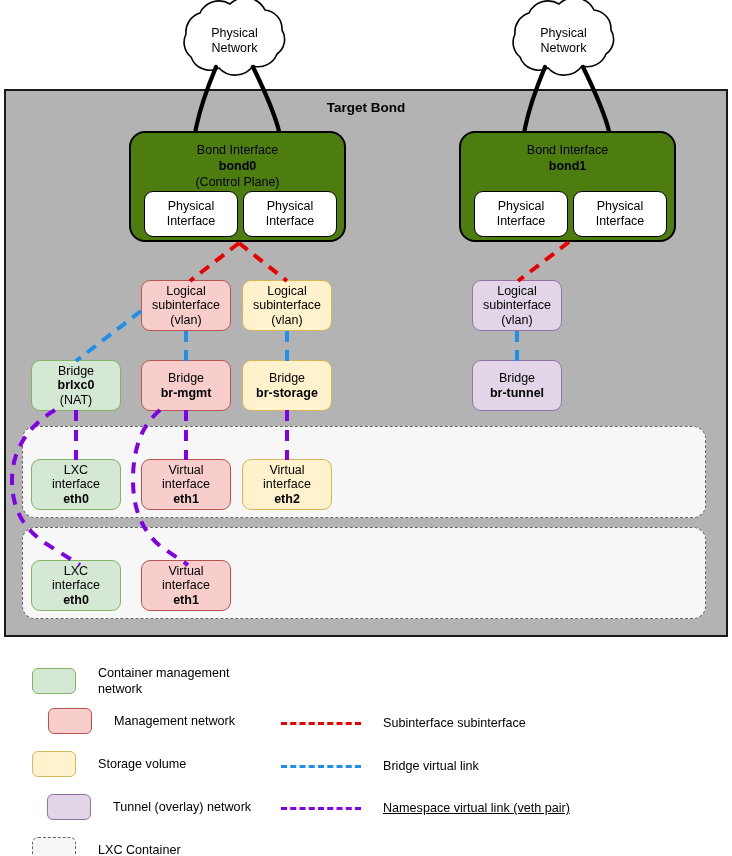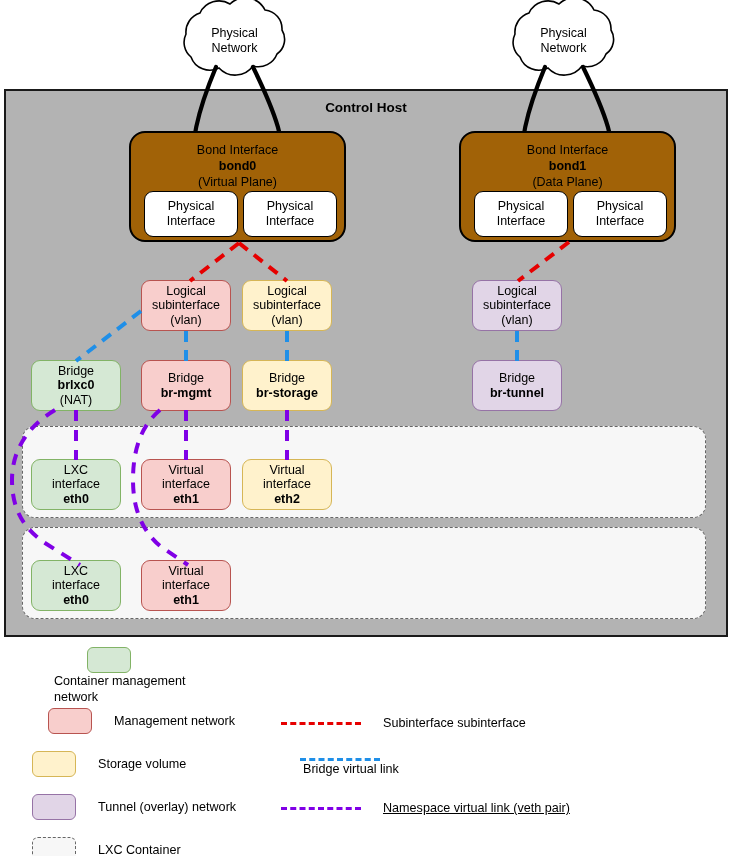--- a/index.html
+++ b/index.html
@@ -20,21 +20,21 @@
 
   .host-panel{position:absolute;left:4px;top:89px;width:724px;height:548px;
               background:#b3b3b3;border:2px solid #1a1a1a;box-sizing:border-box;
               z-index:0;}
   .host-title{position:absolute;left:0;top:100px;width:732px;text-align:center;
               font-size:13.5px;font-weight:bold;color:#000;z-index:2;}
 
   .cloud-label{position:absolute;text-align:center;font-size:12.5px;color:#000;
                z-index:2;line-height:1.2;}
 
-  .bondbox{position:absolute;box-sizing:border-box;background:#a16207;
+  .bondbox{position:absolute;box-sizing:border-box;background:#4d7c0f;
            border:2.5px solid #000;border-radius:16px;z-index:2;}
   .bond-title{position:absolute;left:0;width:100%;top:9px;text-align:center;
               font-size:12.5px;color:#000;line-height:1.28;}
   .bond-title b{font-weight:bold;}
   .phy{position:absolute;box-sizing:border-box;background:#fff;
        border:1.6px solid #000;border-radius:9px;display:flex;
        flex-direction:column;align-items:center;justify-content:center;
        font-size:12.5px;color:#000;line-height:1.2;}
 
   .green{background:#d5e8d4;border:1.8px solid #82b366;}
@@ -59,21 +59,21 @@
   .lg-line.reddash{border-top:3.4px dashed #e60000;}
   .lg-line.bluedash{border-top:3.4px dashed #1f8fe8;}
   .lg-line.purpdash{border-top:3.4px dashed #8000e6;}
 </style>
 </head>
 <body>
 
 <div class="stage">
 
   <div class="host-panel"></div>
-  <div class="host-title">Control Host</div>
+  <div class="host-title">Target Bond</div>
 
   <svg class="layer under" viewBox="0 0 732 856">
 
     <path d="M186,34 a20,20 0 0,1 14,-21 a21,21 0 0,1 30,-9 a22,22 0 0,1 35,6 a19,19 0 0,1 17,20 a18,18 0 0,1 -5,24 a20,20 0 0,1 -24,12 a22,22 0 0,1 -34,2 a20,20 0 0,1 -28,-11 a19,19 0 0,1 -5,-23 z" fill="#ffffff" stroke="#000" stroke-width="1.6"></path>
     <path d="M515,34 a20,20 0 0,1 14,-21 a21,21 0 0,1 30,-9 a22,22 0 0,1 35,6 a19,19 0 0,1 17,20 a18,18 0 0,1 -5,24 a20,20 0 0,1 -24,12 a22,22 0 0,1 -34,2 a20,20 0 0,1 -28,-11 a19,19 0 0,1 -5,-23 z" fill="#ffffff" stroke="#000" stroke-width="1.6"></path>
 
     <path d="M216,67 C198,110 190,140 190,198" fill="none" stroke="#000" stroke-width="4.2" stroke-linecap="round"></path>
     <path d="M253,67 C274,110 287,140 287,198" fill="none" stroke="#000" stroke-width="4.2" stroke-linecap="round"></path>
     <path d="M545,67 C527,110 519,140 519,198" fill="none" stroke="#000" stroke-width="4.2" stroke-linecap="round"></path>
     <path d="M583,67 C604,110 617,140 617,198" fill="none" stroke="#000" stroke-width="4.2" stroke-linecap="round"></path>
@@ -104,37 +104,36 @@
   </div>
   <div class="cloud-label" style="left:515px;top:26px;width:97px;">
     <div>Physical</div>
     <div>Network</div>
   </div>
 
   <div class="bondbox" style="left:129px;top:131px;width:217px;height:111px;">
     <div class="bond-title">
       <div>Bond Interface</div>
       <b>bond0</b>
-      <div>(Virtual Plane)</div>
+      <div>(Control Plane)</div>
     </div>
     <div class="phy" style="left:13px;top:58px;width:94px;height:46px;">
       <span>Physical</span>
       <span>Interface</span>
     </div>
     <div class="phy" style="left:112px;top:58px;width:94px;height:46px;">
       <span>Physical</span>
       <span>Interface</span>
     </div>
   </div>
 
   <div class="bondbox" style="left:459px;top:131px;width:217px;height:111px;">
     <div class="bond-title">
       <div>Bond Interface</div>
       <b>bond1</b>
-      <div>(Data Plane)</div>
     </div>
     <div class="phy" style="left:13px;top:58px;width:94px;height:46px;">
       <span>Physical</span>
       <span>Interface</span>
     </div>
     <div class="phy" style="left:112px;top:58px;width:94px;height:46px;">
       <span>Physical</span>
       <span>Interface</span>
     </div>
   </div>
@@ -201,55 +200,55 @@
     <b>eth0</b>
   </div>
   <div class="node red" style="left:141px;top:560px;width:90px;height:51px;font-size:12.5px;">
     <span>Virtual</span>
     <span>interface</span>
     <b>eth1</b>
   </div>
 
   <div class="legend">
 
-    <div class="lg-row" style="left:32px;top:2px;flex-direction:column;">
+    <div class="lg-row" style="left:32px;top:20px;">
       <div class="swatch" style="background:#d5e8d4;border:1.8px solid #82b366;"></div>
       <div class="lg-text">
         <div>Container management</div>
         <div>network</div>
       </div>
     </div>
 
     <div class="lg-row" style="left:32px;top:63px;padding-left:16px;">
       <div class="swatch" style="background:#f8cecc;border:1.8px solid #b85450;"></div>
       <div class="lg-text">Management network</div>
     </div>
 
     <div class="lg-row" style="left:32px;top:106px;">
       <div class="swatch" style="background:#fff2cc;border:1.8px solid #d6b656;"></div>
       <div class="lg-text">Storage volume</div>
     </div>
 
-    <div class="lg-row" style="left:32px;top:149px;">
+    <div class="lg-row" style="left:47px;top:149px;">
       <div class="swatch" style="background:#e1d5e7;border:1.8px solid #9673a6;"></div>
       <div class="lg-text">Tunnel (overlay) network</div>
     </div>
 
     <div class="lg-row" style="left:32px;top:192px;">
       <div class="swatch dashbox"></div>
       <div class="lg-text">LXC Container</div>
     </div>
 
 
     <div class="lg-row" style="left:281px;top:70px;">
       <div class="lg-line reddash"></div>
       <div class="lg-text">Subinterface subinterface</div>
     </div>
 
-    <div class="lg-row" style="left:281px;top:113px;flex-direction:column;">
+    <div class="lg-row" style="left:281px;top:113px;">
       <div class="lg-line bluedash"></div>
       <div class="lg-text">Bridge virtual link</div>
     </div>
 
     <div class="lg-row" style="left:281px;top:155px;text-decoration:underline;">
       <div class="lg-line purpdash"></div>
       <div class="lg-text">Namespace virtual link (veth pair)</div>
     </div>
 
   </div>

